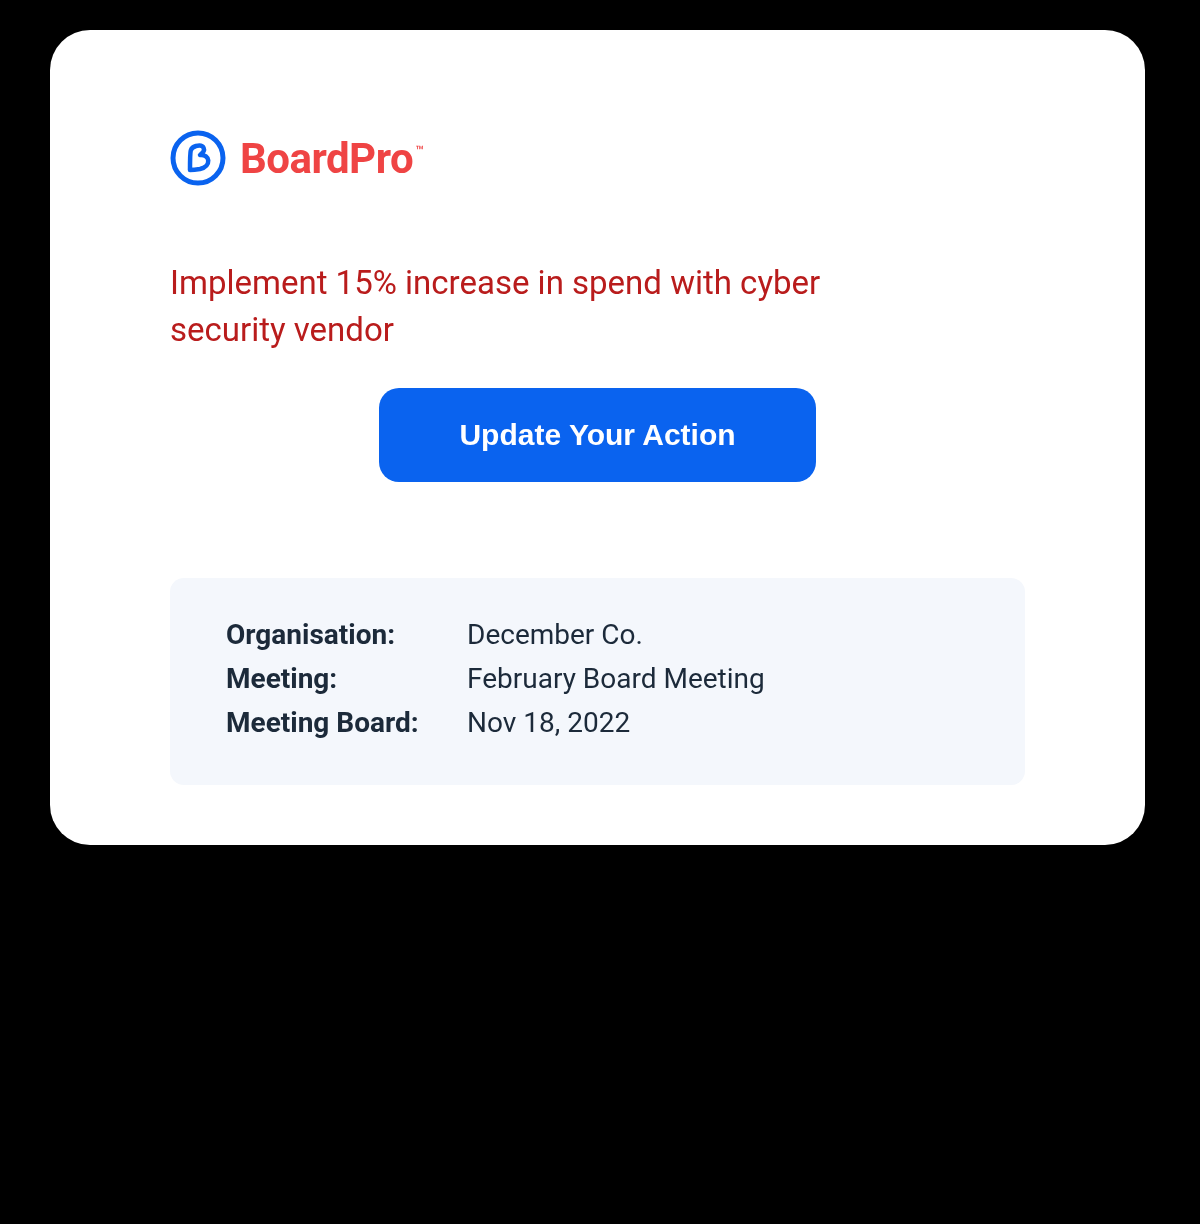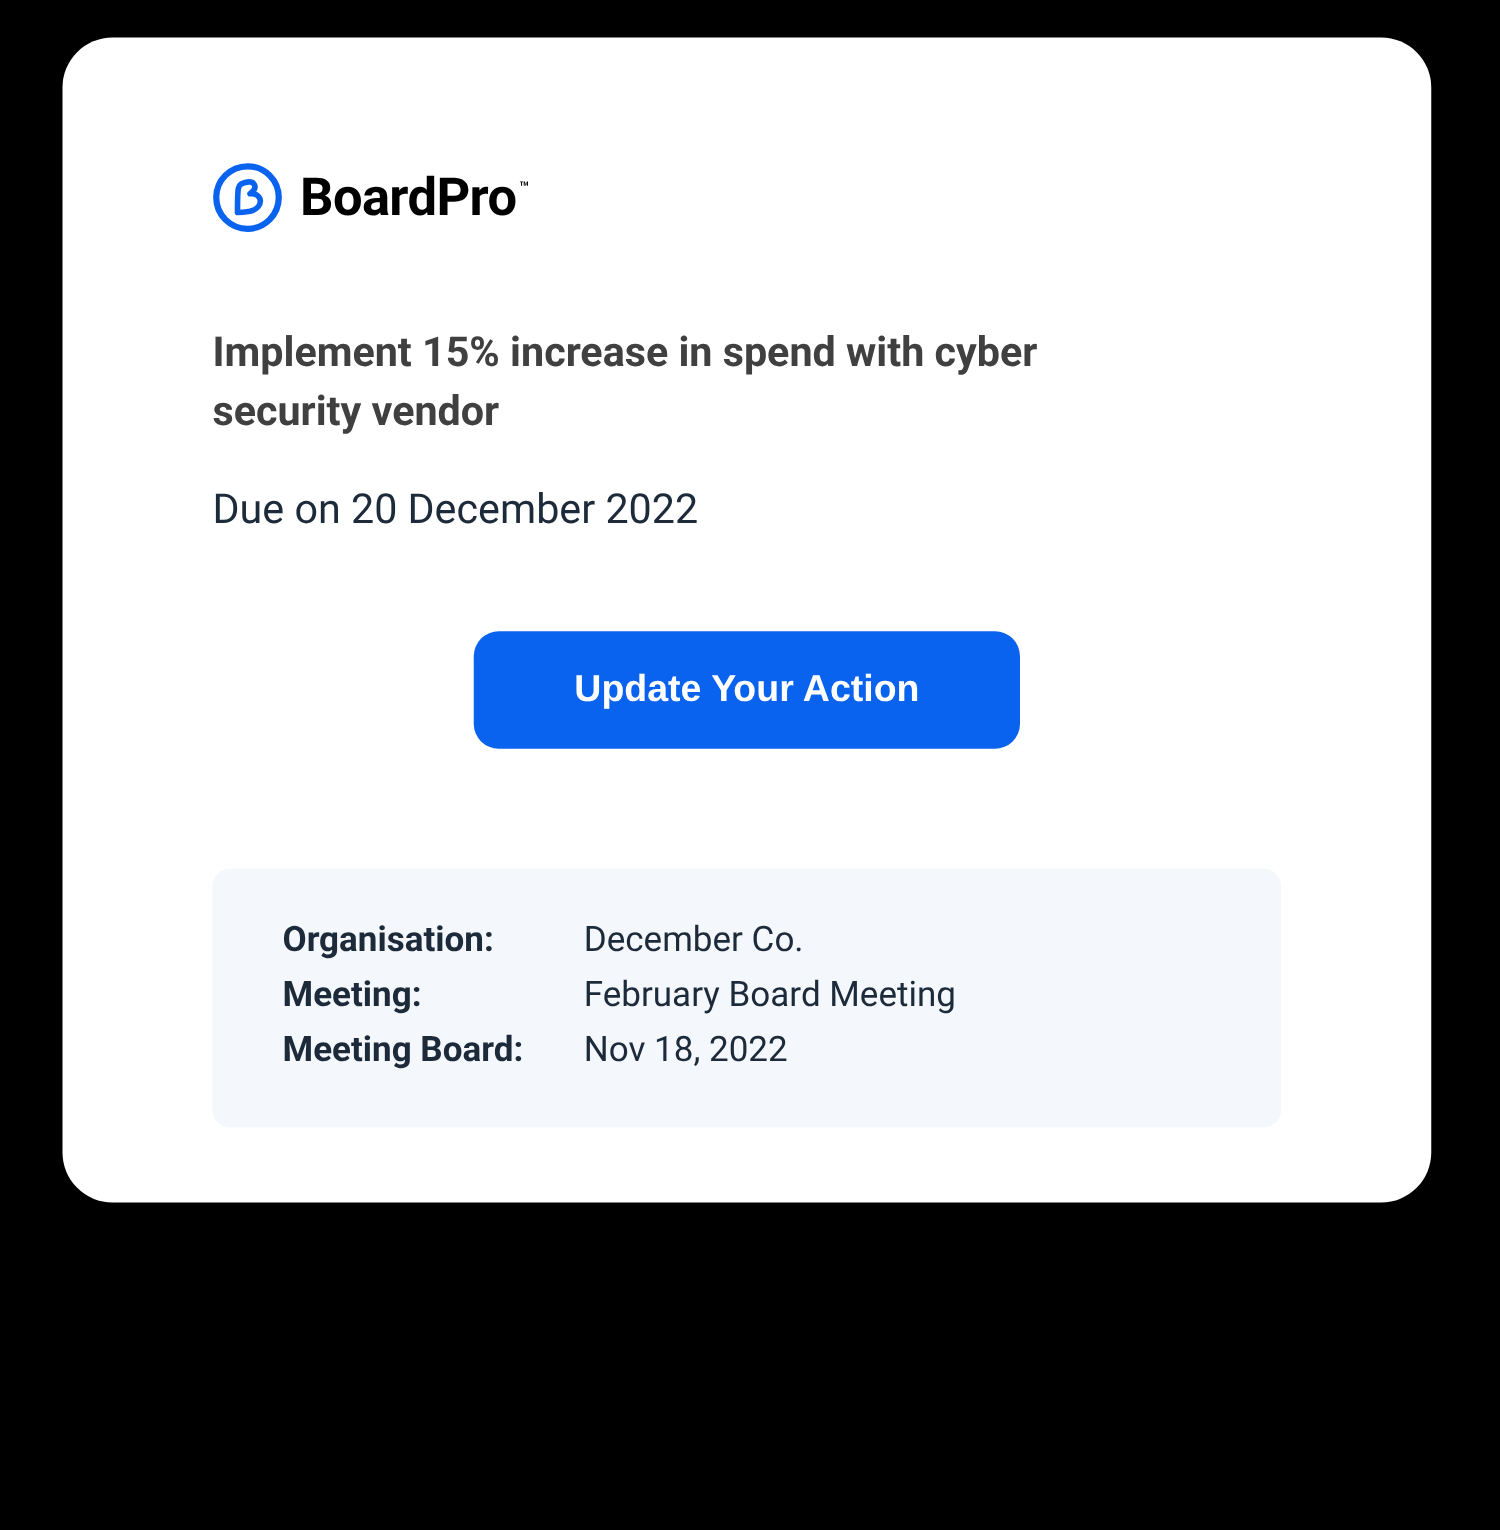--- a/index.html
+++ b/index.html
@@ -27,43 +27,43 @@
       margin-bottom: 74px;
     }
     .logo-icon {
       width: 56px;
       height: 56px;
       flex-shrink: 0;
     }
     .logo-text {
       font-size: 42px;
       font-weight: 700;
-      color: #000000;
+      color: #ef4444;
       letter-spacing: -0.5px;
       position: relative;
     }
     .logo-tm {
       font-size: 13px;
       font-weight: 600;
       position: relative;
       top: -18px;
       left: 2px;
     }
     .greeting {
       font-size: 33px;
       color: #1c2a3a;
       margin-bottom: 46px;
       font-weight: 400;
     }
     .action-desc {
       font-size: 33px;
-      color: #404040;
+      color: #b91c1c;
       line-height: 1.42;
       margin-bottom: 34px;
-      font-weight: 700;
+      font-weight: 400;
       max-width: 720px;
       margin-top: 31px;
     }
     .due {
       font-size: 33px;
       color: #1c2a3a;
       margin-bottom: 78px;
       font-weight: 400;
     }
     .btn-row {
@@ -121,21 +121,20 @@
       <path d="M 20 40 C 20 18, 20 18, 26 16 C 34 14, 37 20, 30 25 C 40 24, 42 36, 30 39 C 24 40, 20 40, 20 40 Z" fill="none" stroke="#0a63ef" stroke-width="4.5" stroke-linecap="round" stroke-linejoin="round"></path>
     </svg>
     <div class="logo-text">
       <span>BoardPro</span><span class="logo-tm">™</span>
     </div>
   </div>
 
 
   <p class="action-desc">Implement 15% increase in spend with cyber security vendor</p>
 
-  <p class="due">Due on 20 December 2022</p>
 
   <div class="btn-row">
     <button class="update-btn">Update Your Action</button>
   </div>
 
 
   <div class="meeting-box">
     <div class="meeting-table">
       <div class="mt-label">Organisation:</div>
       <div class="mt-value">December Co.</div>

